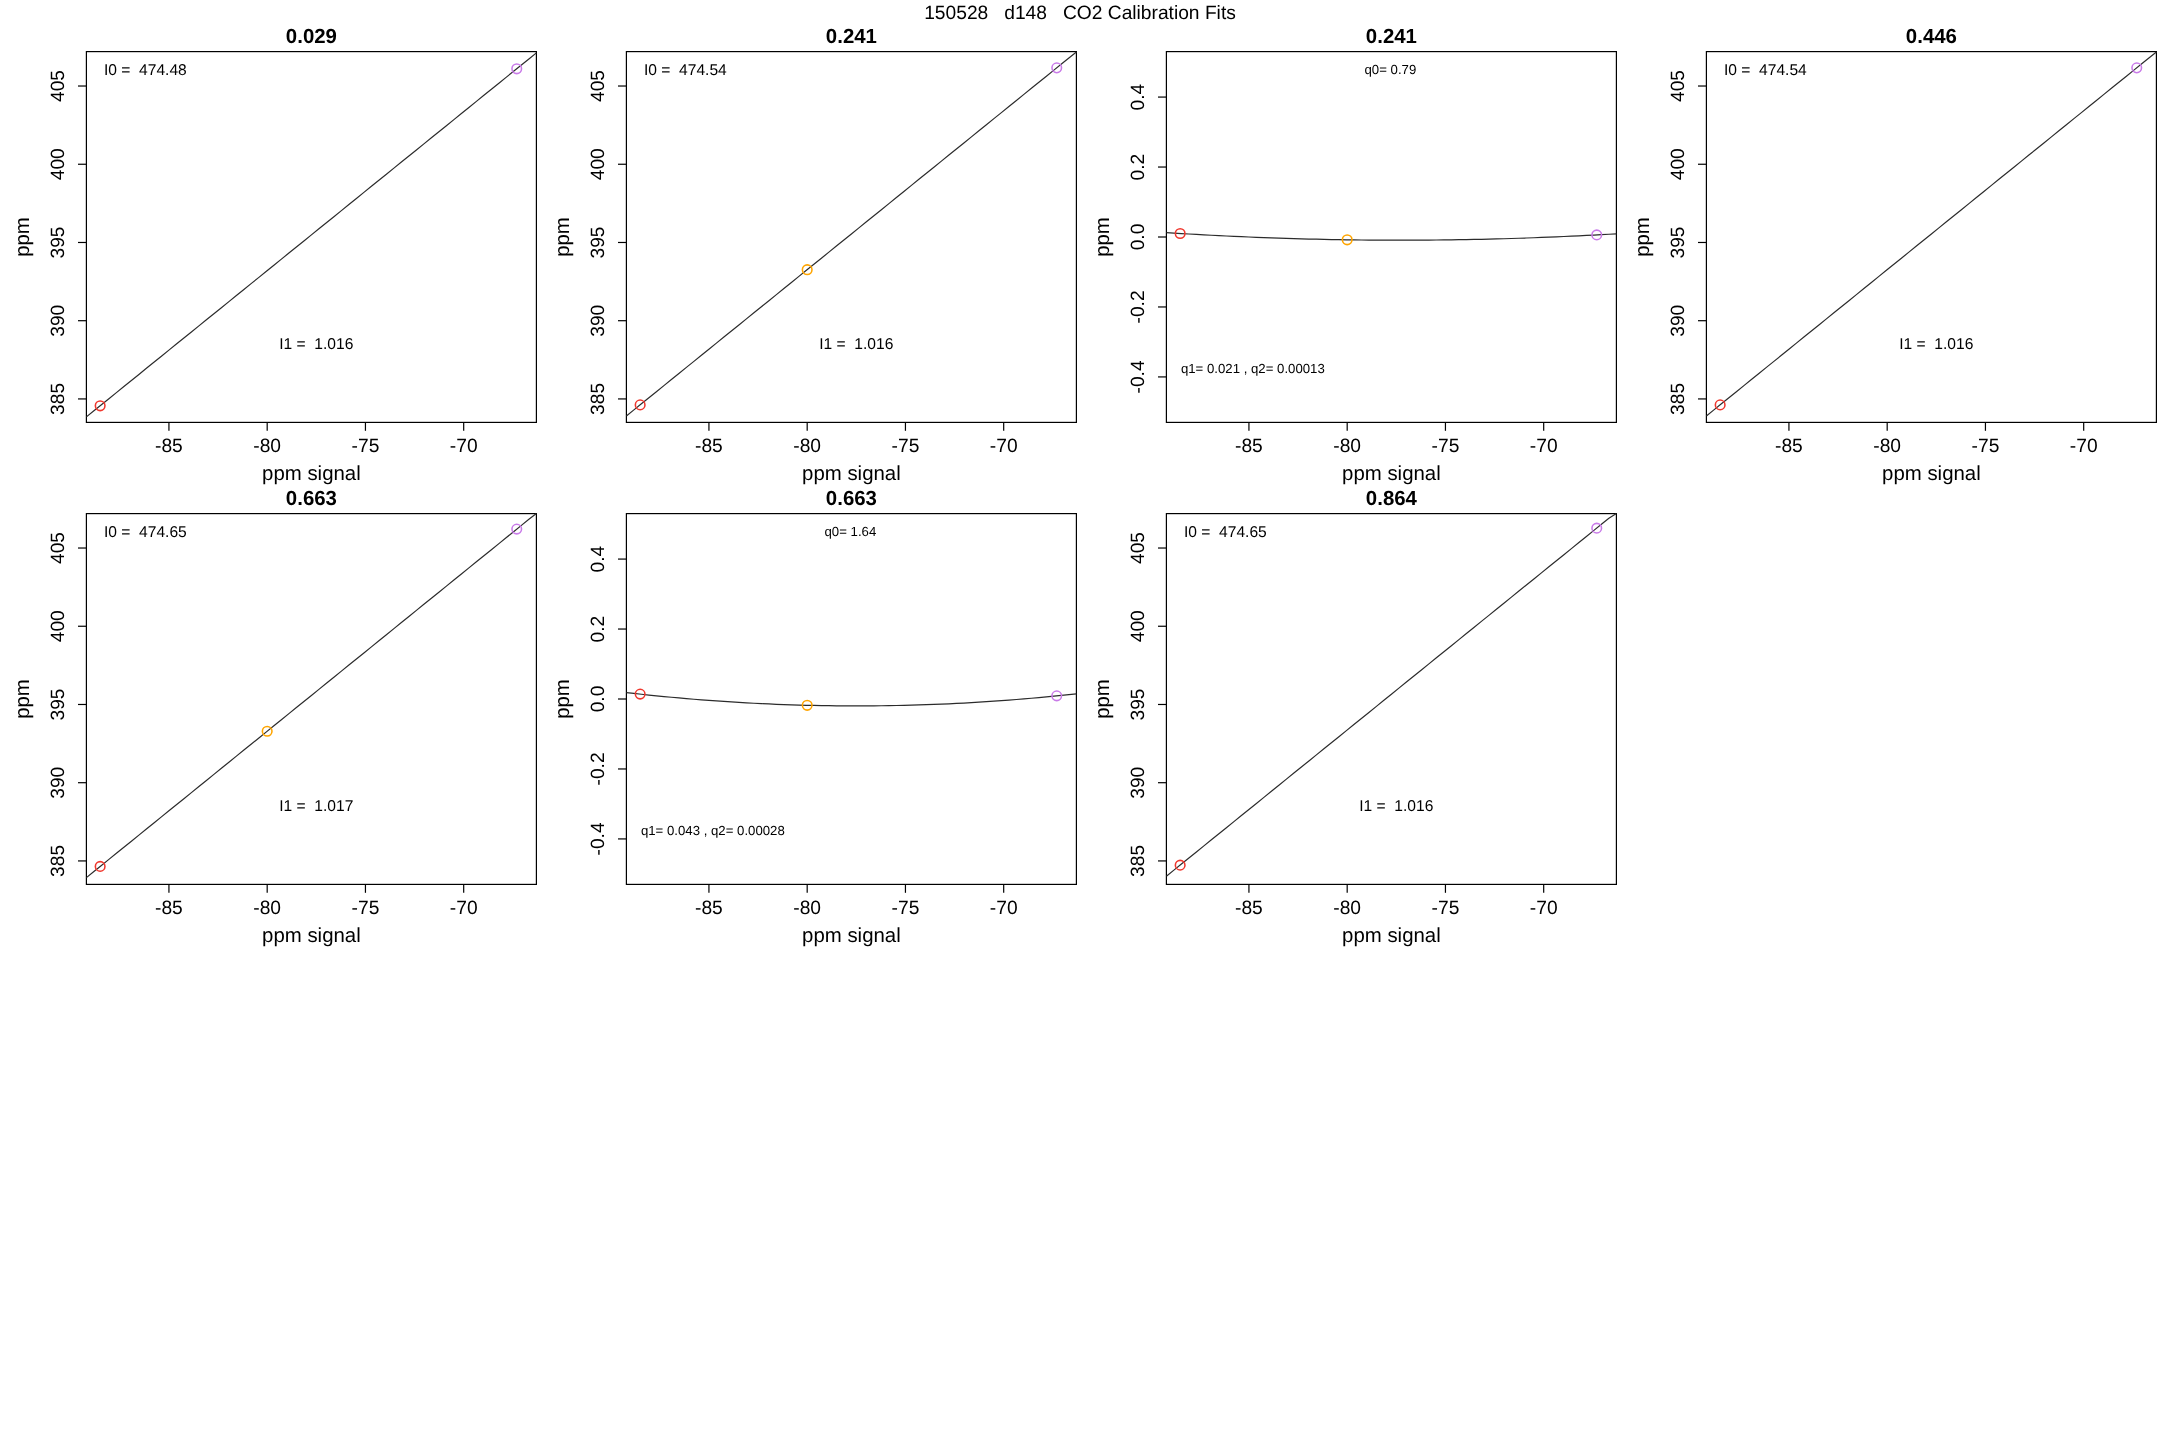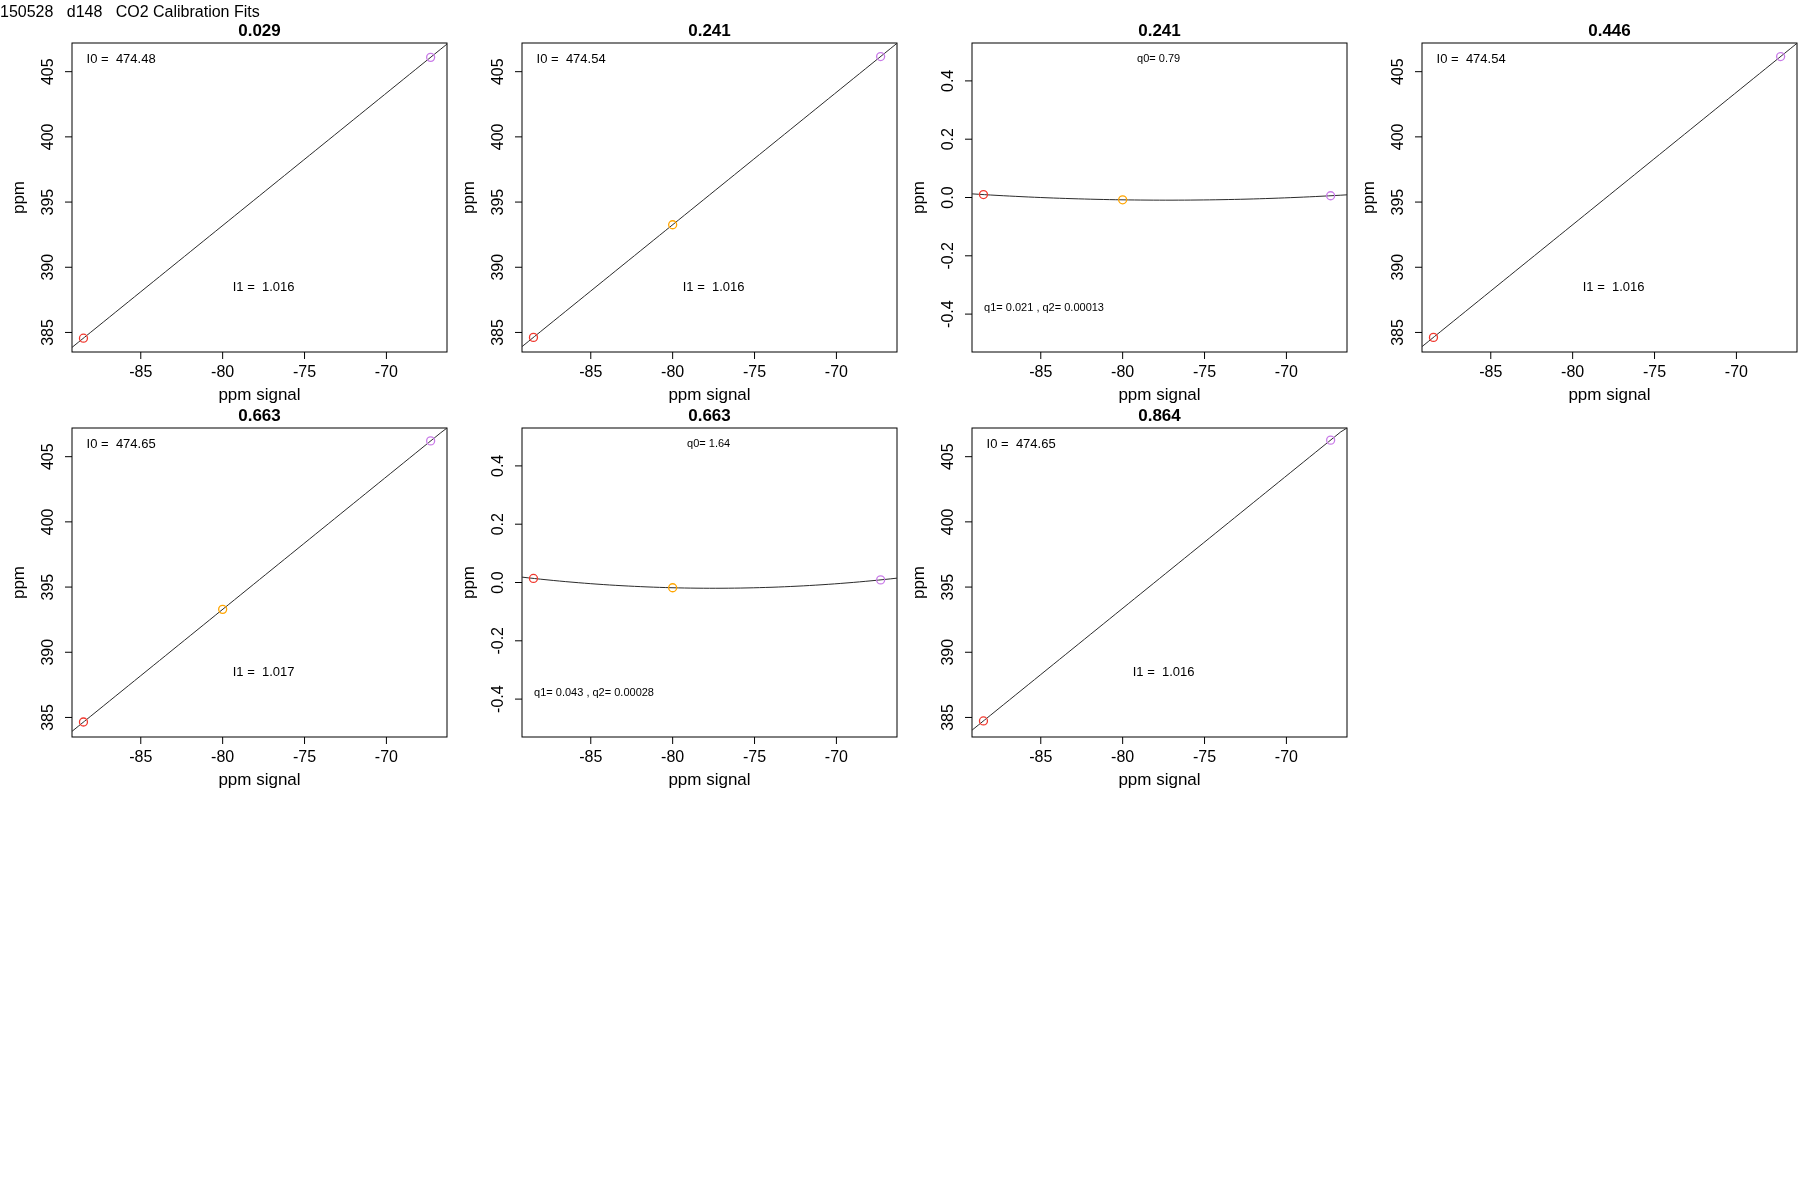--- a/index.html
+++ b/index.html
@@ -5,21 +5,21 @@
   html,body{margin:0;padding:0;background:#ffffff;}
   .canvas{
     position:relative;
     width:1800px;height:1200px;
     background:#ffffff;
     font-family:"Liberation Sans", sans-serif;
     overflow:hidden;
   }
   .fig-title{
     position:absolute;top:3px;left:0;width:100%;
-    text-align:left;font-size:16px;color:#000;
+    text-align:center;font-size:16px;color:#000;
     white-space:pre;
   }
   .plots svg{position:absolute;overflow:visible;}
   svg text{fill:#000;}
 </style>
 </head>
 <body>
 
 <div class="canvas">
   <div class="fig-title">150528   d148   CO2 Calibration Fits</div>

